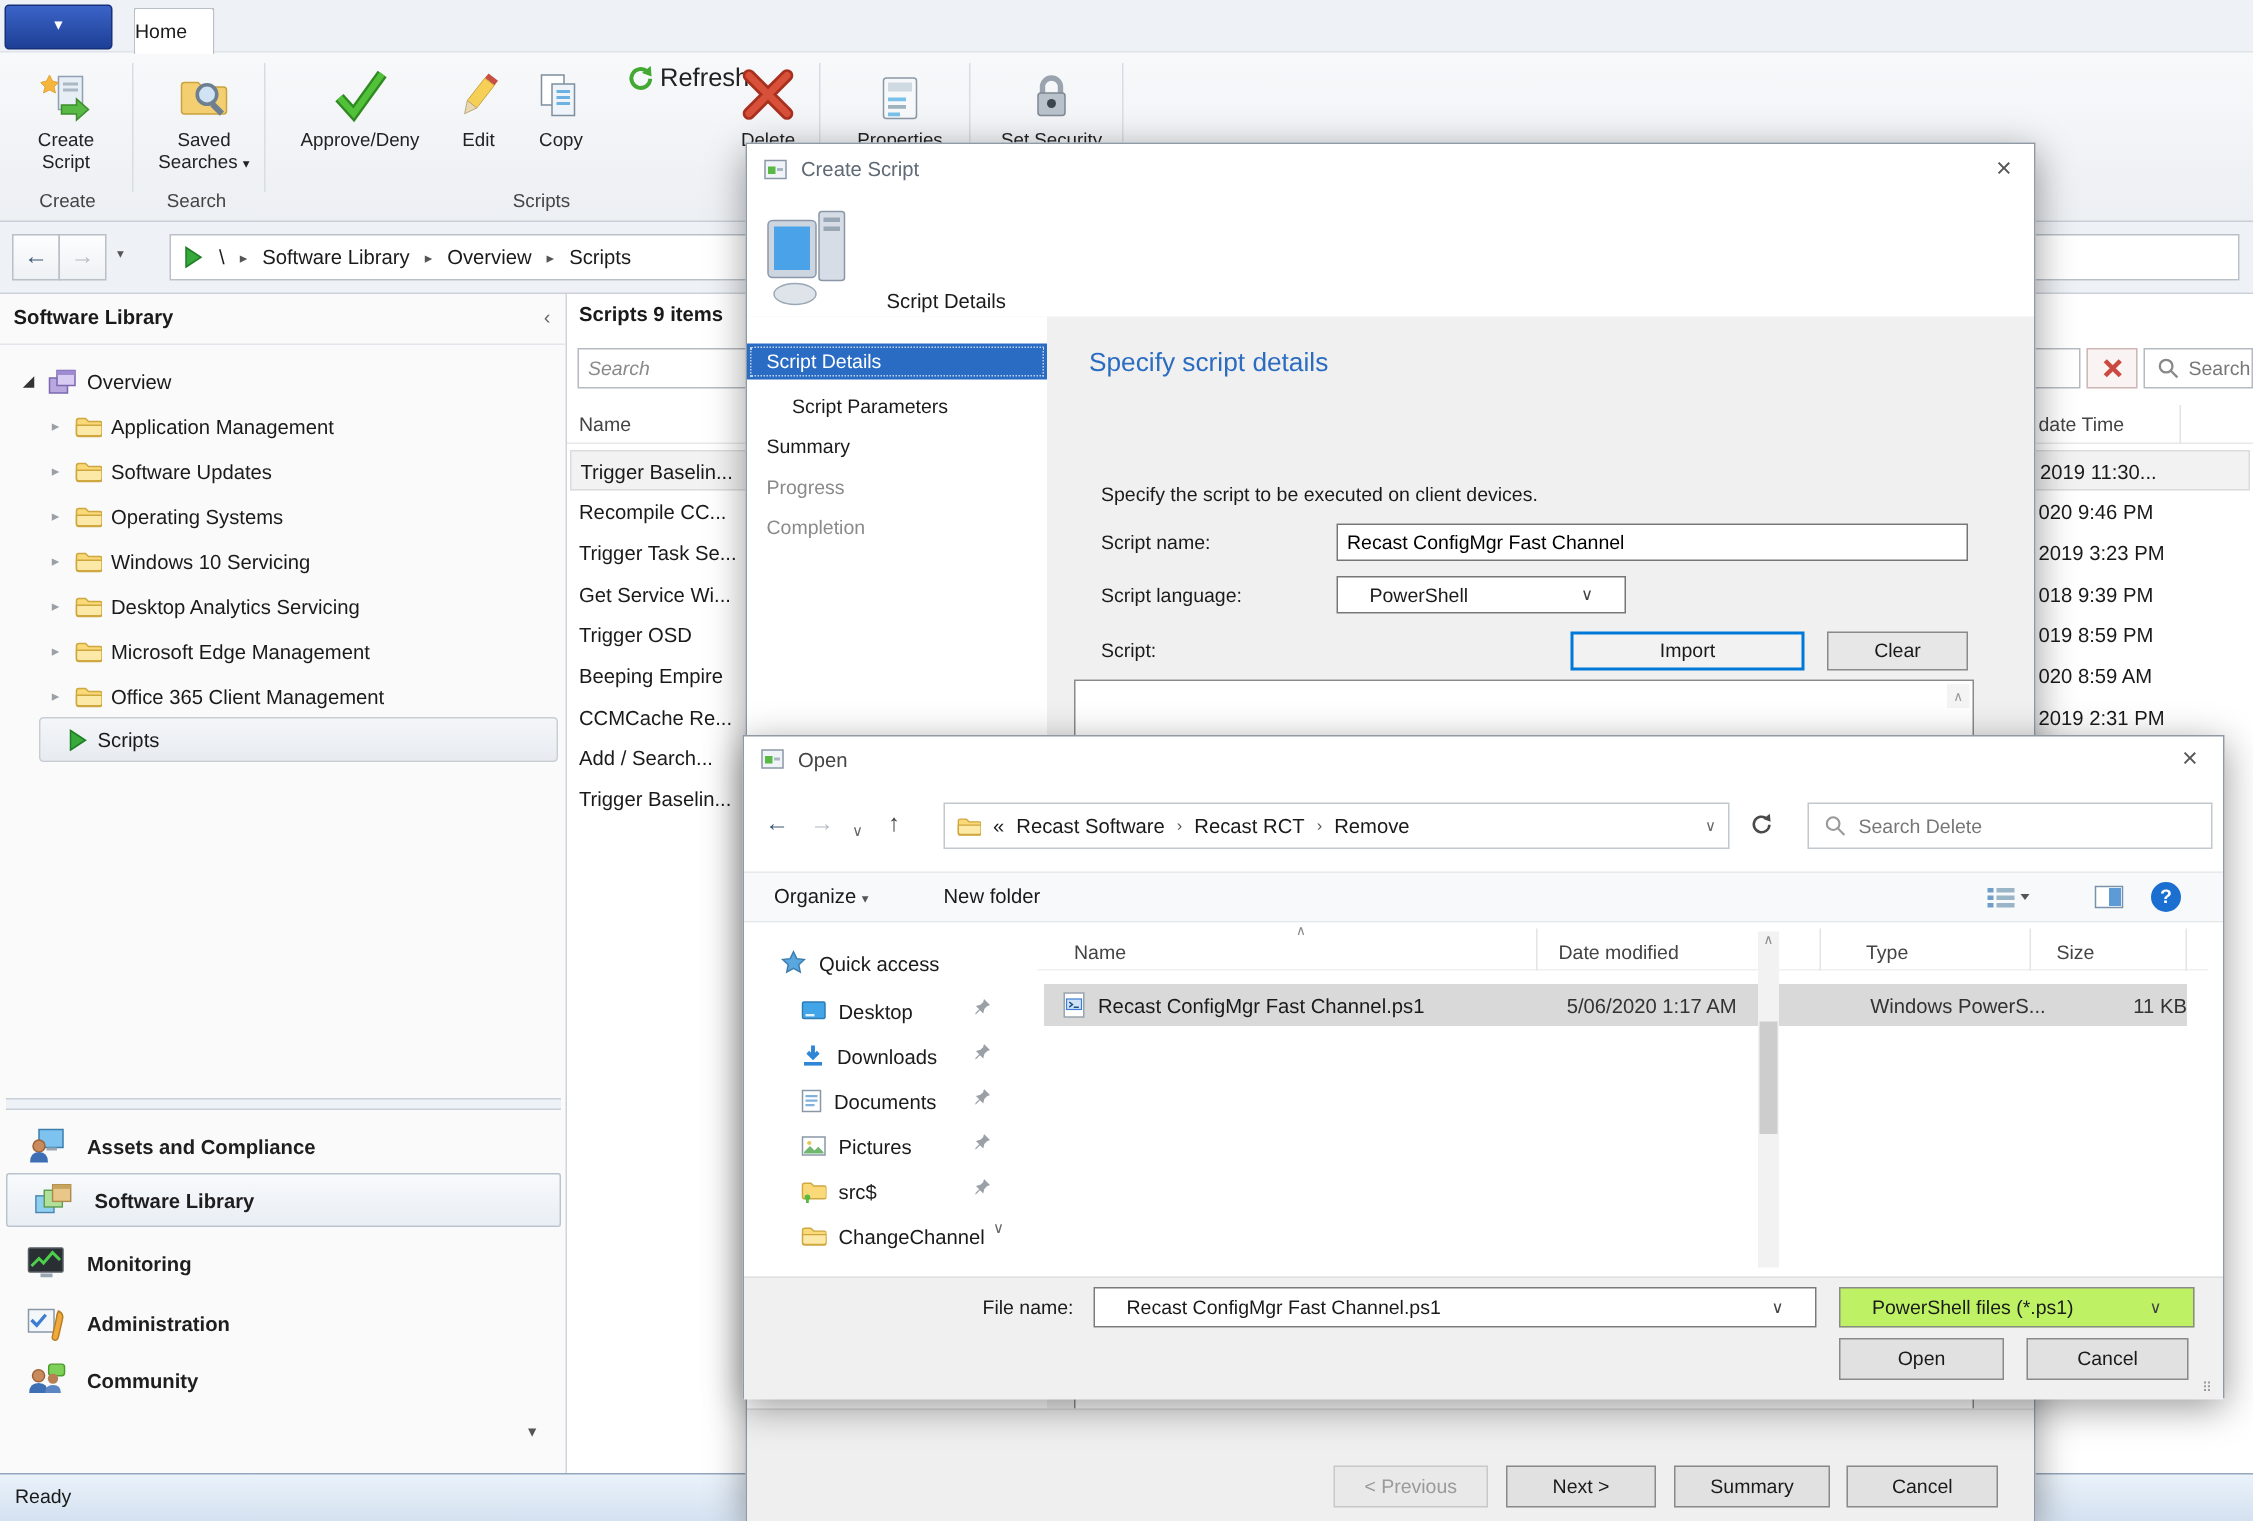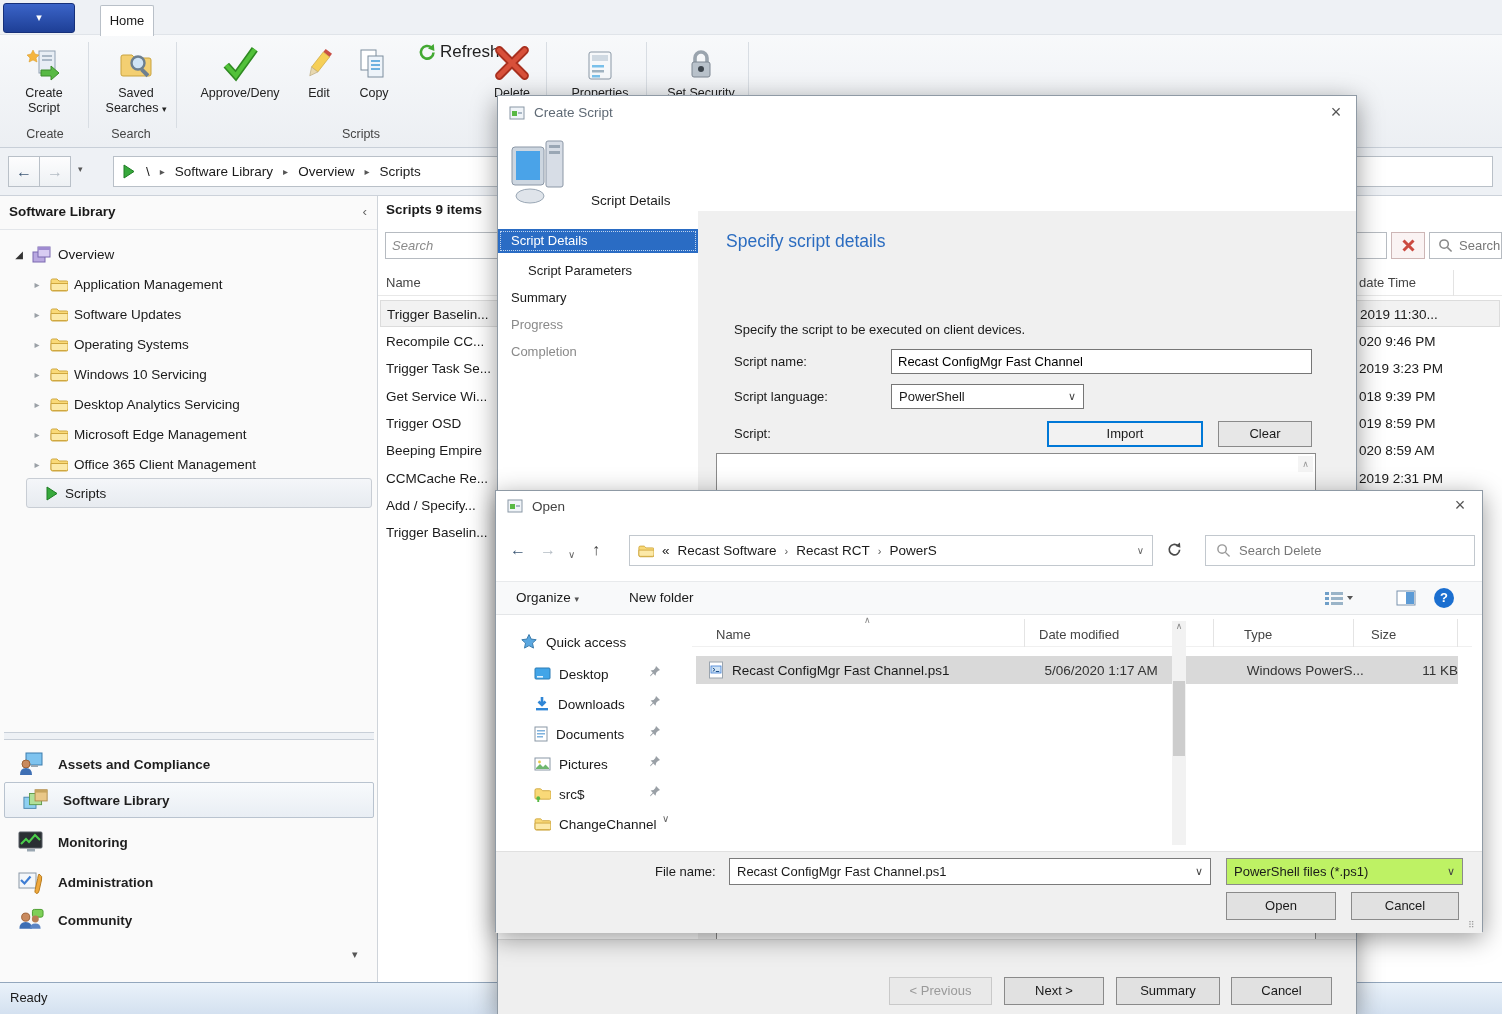--- a/index.html
+++ b/index.html
@@ -6,21 +6,21 @@
 html,body{width:1502px;height:1014px;overflow:hidden}
 body{font-family:"Liberation Sans",sans-serif;font-size:13px;color:#1a1a1a;background:#fff}
 #screen{position:relative;width:1502px;height:1014px;background:#f0f0f0;overflow:hidden}
 .ab{position:absolute}
 svg{display:block}
 
 
 #ribbon{position:absolute;left:0;top:0;width:1502px;height:148px;background:linear-gradient(#fbfcfd,#eceff3);border-bottom:1px solid #c8cfd8}
 #tabrow{position:absolute;left:0;top:0;width:100%;height:35px;background:#eef1f5;border-bottom:1px solid #e0e4e9}
 .appbtn{position:absolute;left:3px;top:3px;width:72px;height:30px;background:linear-gradient(#3b64c8,#1e3f96);border:1px solid #16307a;border-radius:3px;color:#fff;text-align:center;line-height:27px;font-size:11px;cursor:default}
-.tab{position:absolute;left:100px;top:5px;width:54px;height:31px;background:#fff;border:1px solid #b9c0c8;border-bottom:none;border-radius:2px 2px 0 0;text-align:center;line-height:29px}
+.tab{position:absolute;left:89px;top:5px;width:54px;height:31px;background:#fff;border:1px solid #b9c0c8;border-bottom:none;border-radius:2px 2px 0 0;text-align:left;line-height:29px}
 .rbtn{position:absolute;top:40px;text-align:center;font-size:12.5px;color:#222;cursor:default}
 .rbtn .ric{display:flex;justify-content:center;align-items:flex-end;height:42px}
 .rbtn .rlb{margin-top:4px;line-height:15px}
 .rsmall{position:absolute;display:flex;align-items:center;gap:4px;font-size:17px;color:#222}
 .gdiv{position:absolute;top:42px;height:86px;width:1px;background:#d8dde3}
 .grplabel{position:absolute;top:127px;font-size:12.5px;color:#444;text-align:center;width:90px}
 
 
 #addrbar{position:absolute;left:0;top:148px;width:1502px;height:48px;background:#eef1f5;border-bottom:1px solid #ccd2da}
 .navsq{position:absolute;top:8px;width:32px;height:31px;border:1px solid #b9c0c8;background:linear-gradient(#fdfdfe,#eef1f4);text-align:center;line-height:29px;font-size:16px}
@@ -64,21 +64,21 @@
 #csbody{position:absolute;left:0;top:115px;width:100%;height:728px;background:#f0f0f0}
 #csnav{position:absolute;left:0;top:0;width:200px;height:728px;background:#fff}
 .wiznav{position:absolute;left:0;width:200px;height:24px;line-height:24px;padding-left:13px;font-size:13px}
 .wizsel{background:#2a6cc4;color:#fff;outline:1px dotted rgba(255,255,255,.7);outline-offset:-3px}
 .wizdis{color:#8a8a8a}
 #csfooter{position:absolute;left:0;top:843px;width:100%;height:76px;background:#efefef;border-top:1px solid #dcdcdc}
 .wbtn{position:absolute;top:37px;height:28px;background:#e1e1e1;border:1px solid #8a8a8a;text-align:center;line-height:26px;font-size:13px}
 .wbtn.dis{background:#e9e9e9;border-color:#c9c9c9;color:#9a9a9a}
 .fld{position:absolute;font-size:13px}
 #csname{position:absolute;left:393px;top:253px;width:421px;height:25px;border:1px solid #767676;font-size:13px;padding:0 6px;font-family:"Liberation Sans",sans-serif;background:#fff}
-.combo{position:absolute;height:25px;border:1px solid #767676;background:#fff;display:flex;align-items:center;justify-content:space-between;padding:0 7px;font-size:13px}
+.combo{position:absolute;height:25px;border:1px solid #767676;background:#fff;display:flex;align-items:center;justify-content:space-between;padding:0 21px;font-size:13px}
 .combo .ca{color:#444;font-size:11px}
 #importbtn{position:absolute;left:549px;top:325px;width:156px;height:26px;background:#f2f2f2;border:2px solid #0078d7;text-align:center;line-height:22px}
 #clearbtn2{position:absolute;left:720px;top:325px;width:94px;height:26px;background:#e7e7e7;border:1px solid #8a8a8a;text-align:center;line-height:24px}
 #cstext{position:absolute;left:218px;top:357px;width:600px;height:571px;background:#fff;border:1px solid #8a8a8a}
 #cstext .sb{position:absolute;right:2px;top:2px;width:15px;height:16px;background:#f4f4f4;color:#9a9a9a;font-size:9px;text-align:center;line-height:16px}
 
 
 #opendlg{left:495px;top:490px;width:988px;height:442px}
 .navglyph{position:absolute;top:48px;font-size:16px;line-height:22px}
 #obreadcrumb{position:absolute;left:133px;top:44px;width:524px;height:31px;border:1px solid #c2c8ce;background:#fff;display:flex;align-items:center;gap:8px;padding:0 8px;font-size:13.5px}
@@ -456,21 +456,21 @@
       </div>
     <div class="lrow" style="top:241px">
         <span class="nm">Beeping Empire</span>
         <span class="tm">020 8:59 AM</span>
       </div>
     <div class="lrow" style="top:269px">
         <span class="nm">CCMCache Re...</span>
         <span class="tm">2019 2:31 PM</span>
       </div>
     <div class="lrow" style="top:296px">
-        <span class="nm">Add / Specify...</span>
+        <span class="nm">Add / Search...</span>
       </div>
     <div class="lrow" style="top:323px">
         <span class="nm">Trigger Baselin...</span>
       </div>
   </div>
 
   <div id="statusbar"><span>Ready</span></div>
 
   <div id="csdlg" class="dlg" style="z-index:10">
     <div class="dlgtitle">
@@ -558,21 +558,21 @@
           <svg width="16" height="14" viewBox="0 0 18 15">
             <path d="M1 3.5 q0-1.5 1.5-1.5 h4.5 l2 2 h7.5 q1.5 0 1.5 1.5 v7 q0 1.5 -1.5 1.5 h-14 q-1.5 0 -1.5 -1.5 Z" fill="#f9d978" stroke="#cfa73f"></path>
             <path d="M1 6.5 h17 v5.5 q0 1.5 -1.5 1.5 h-14 q-1.5 0-1.5-1.5Z" fill="#fce9a8" stroke="#cfa73f"></path>
           </svg>
         </span>
       <span>«</span>
       <span>Recast Software</span>
       <span class="sep">›</span>
       <span>Recast RCT</span>
       <span class="sep">›</span>
-      <span>PowerS</span>
+      <span>Remove</span>
       <span style="margin-left:auto;font-size:10px;color:#666">∨</span>
     </div>
     <div class="ab" style="left:670px;top:50px">
       <svg width="17" height="17" viewBox="0 0 17 17">
           <path d="M13.6 8.8 a5.2 5.2 0 1 1 -1.7-4" fill="none" stroke="#4a4a4a" stroke-width="1.7"></path>
           <polygon points="13.9,1.5 14.4,6.8 9.6,5" fill="#4a4a4a"></polygon>
         </svg>
     </div>
     <div id="osearch">
       <span>

